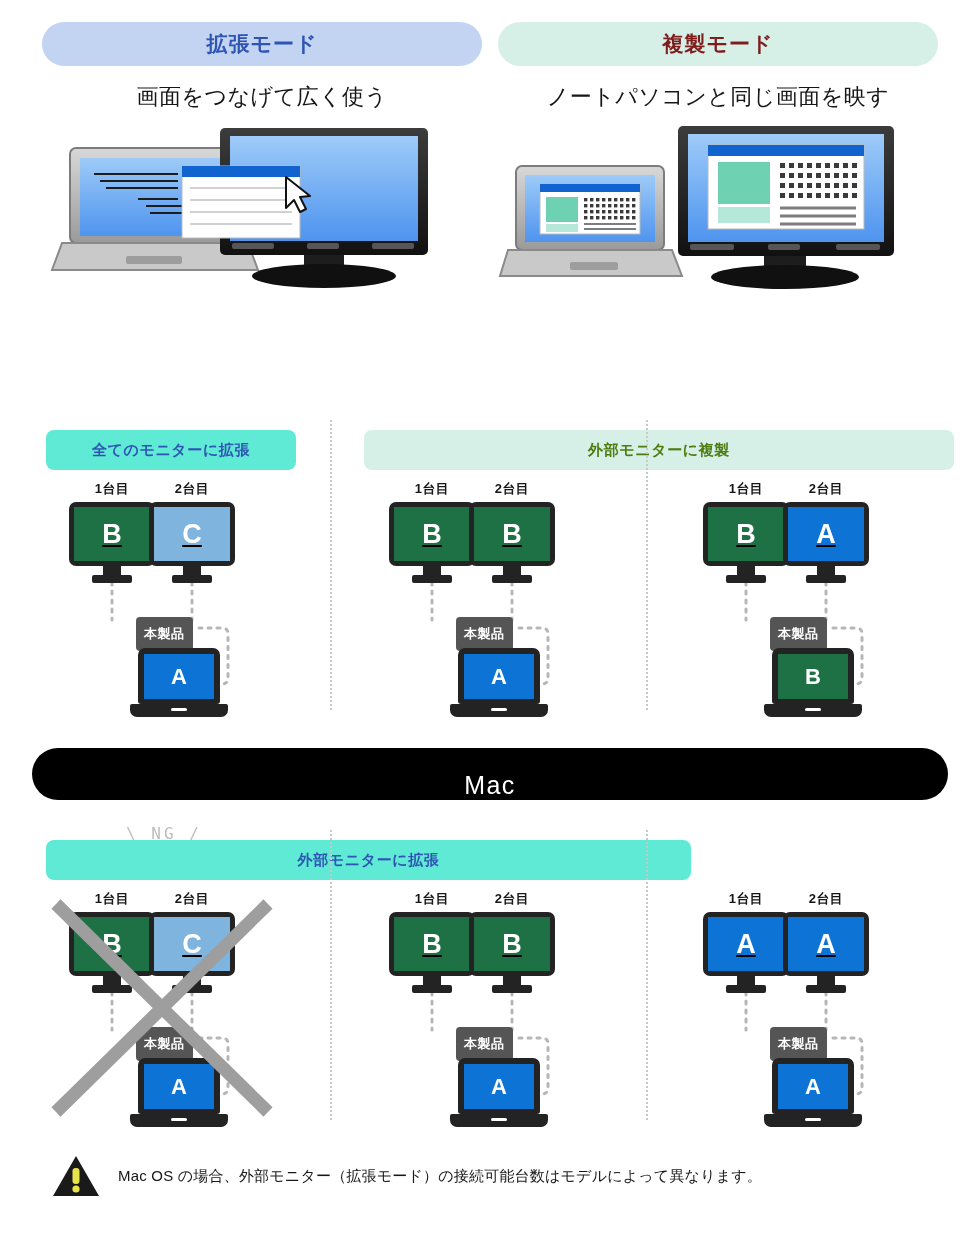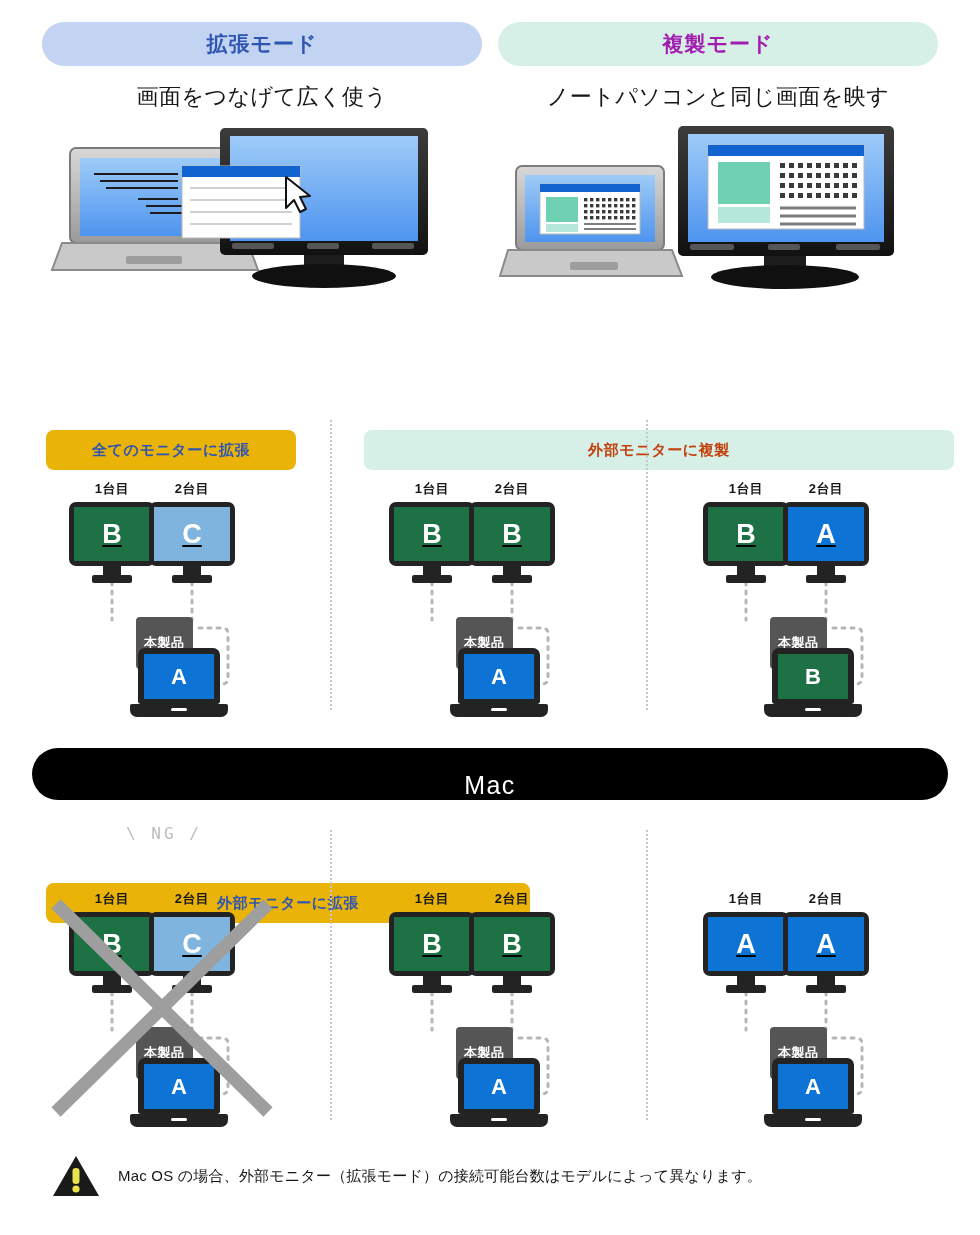--- a/index.html
+++ b/index.html
@@ -13,21 +13,21 @@
   
   .top-row{position:absolute;left:0;top:0;width:828px;height:330px;}
   .mode-col{position:absolute;top:22px;width:440px;}
   .mode-col.left{left:42px;}
   .mode-col.right{left:498px;}
   .mode-pill{
     height:44px;border-radius:22px;display:flex;align-items:center;justify-content:center;
     font-size:21px;font-weight:bold;letter-spacing:1px;
   }
   .pill-blue{background:#c3d3f2;color:#2f55b3;}
-  .pill-green{background:#d6f0e8;color:#a21caf;}
+  .pill-green{background:#d6f0e8;color:#7f1d1d;}
   .mode-sub{
     margin-top:16px;text-align:center;font-size:22px;color:#161616;letter-spacing:0.5px;
   }
   .illus{position:absolute;top:118px;height:175px;width:440px;}
   .illus.left{left:42px;}
   .illus.right{left:498px;}
 
   
   .os-banner{
     position:absolute;left:32px;width:916px;height:52px;border-radius:26px;background:#000000;
@@ -36,22 +36,22 @@
   }
   #win-banner{top:360px;}
   #mac-banner{top:748px;align-items:flex-end;}
 
   
   .lbl-pill{
     position:absolute;height:40px;border-radius:8px;
     display:flex;align-items:center;justify-content:center;
     font-size:15px;font-weight:bold;letter-spacing:0.6px;
   }
-  .lbl-blue{background:#eab308;color:#2f55b3;}
-  .lbl-green{background:#d6f0e8;color:#c2410c;}
+  .lbl-blue{background:#5eead4;color:#2f55b3;}
+  .lbl-green{background:#d6f0e8;color:#4d7c0f;}
 
   .vsep{
     position:absolute;width:0;border-left:2px dotted #c8c8c8;
   }
 
   
   .grp{position:absolute;width:250px;height:215px;}
   .mon{position:absolute;width:86px;text-decoration:underline;}
   .mon .cap{
     position:absolute;top:-22px;left:0;width:86px;text-align:center;
@@ -85,21 +85,21 @@
   .lap .deck{
     position:absolute;left:-8px;top:56px;width:98px;height:13px;background:#232323;
     border-radius:2px 2px 7px 7px;
   }
   .lap .pad{
     position:absolute;left:33px;top:60px;width:16px;height:3px;background:#ffffff;border-radius:2px;
   }
 
   
   .tag{
-    position:absolute;height:34px;padding:9px 8px;background:#555555;border-radius:4px;
+    position:absolute;height:34px;padding:0 8px;background:#555555;border-radius:4px;
     display:flex;align-items:center;justify-content:center;
     color:#ffffff;font-size:13px;font-weight:bold;letter-spacing:0.5px;white-space:nowrap;
   }
 
   .wire{position:absolute;}
 
   
   .ng-text{
     position:absolute;font-size:16px;color:#bdbdbd;letter-spacing:3px;
     font-family:"DejaVu Sans Mono","Liberation Mono",monospace;
@@ -438,21 +438,21 @@
         <div class="pad"></div>
     </div>
   </div>
 
   <div class="os-banner" id="mac-banner">
     <span>Mac</span>
   </div>
 
   <div class="ng-text" style="left:126px;top:812px;">\ NG /</div>
 
-  <div class="lbl-pill lbl-blue" style="left:46px;top:883px;width:484px;align-items:center;">
+  <div class="lbl-pill lbl-blue" style="left:46px;top:840px;width:645px;align-items:center;">
     <span>外部モニターに拡張</span>
   </div>
 
   <div class="vsep" style="left:330px;top:830px;height:290px;"></div>
   <div class="vsep" style="left:646px;top:830px;height:290px;"></div>
 
   <div class="grp" style="left:62px;top:900px;">
     <svg class="wire" style="left:0;top:0;" width="250" height="215" viewBox="0 0 250 215">
       <g stroke="#b6b6b6" stroke-width="3" stroke-dasharray="3 6" fill="none" stroke-linecap="round">
         <path d="M50 83 L50 130"></path>

